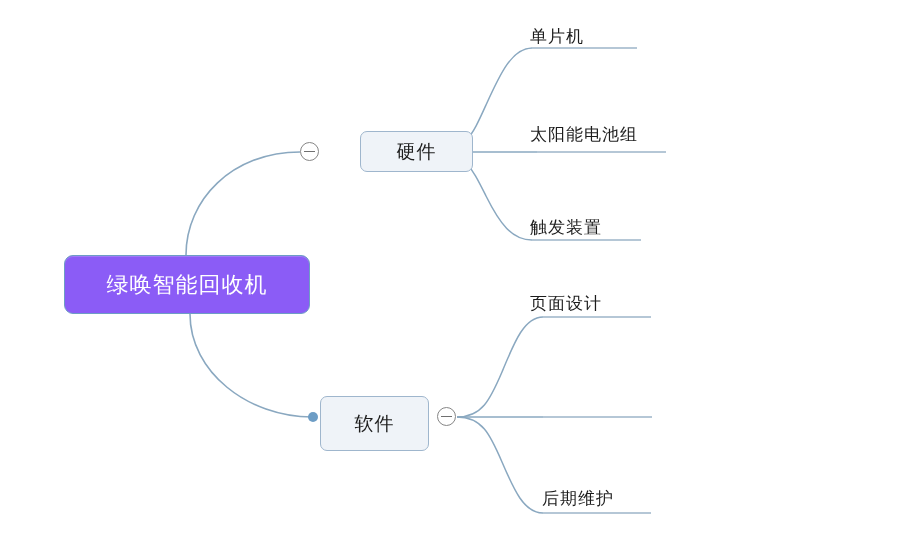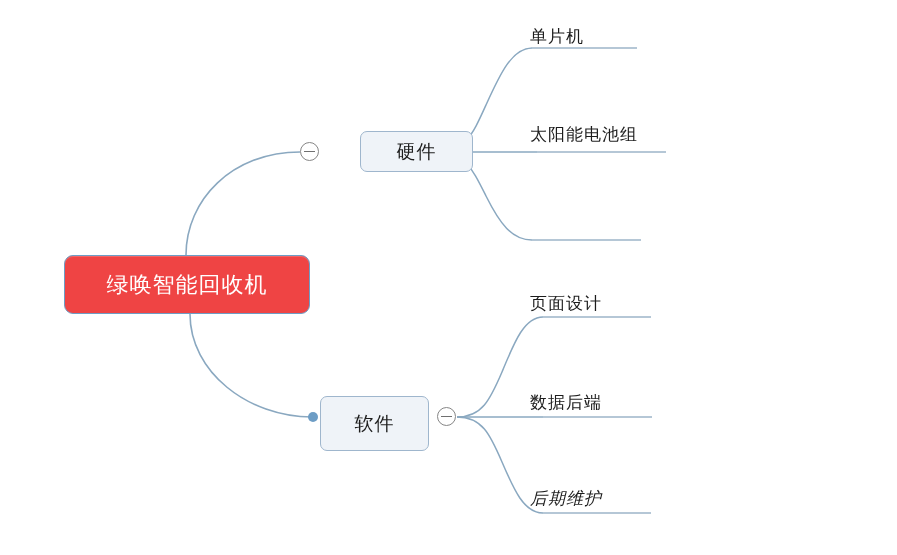--- a/index.html
+++ b/index.html
@@ -34,21 +34,21 @@
   }
 
   
   .root-node {
     position: absolute;
     left: 64px;
     top: 255px;
     width: 246px;
     height: 59px;
     box-sizing: border-box;
-    background: #ef4444;
+    background: #8b5cf6;
     border: 1px solid #6d9dc5;
     border-radius: 9px;
     display: flex;
     align-items: center;
     justify-content: center;
     box-shadow: inset 0 1px 0 rgba(255,255,255,0.18);
   }
   .root-label {
     color: #ffffff;
     font-size: 22px;
@@ -126,21 +126,21 @@
     letter-spacing: 1px;
     line-height: 1.05;
     white-space: nowrap;
   }
 
   #leaf-mcu        { left: 530px; top: 14px;  width: 106px; }
   #leaf-solar      { left: 530px; top: 112px; width: 132px; }
   #leaf-trigger    { left: 530px; top: 205px; width: 106px; }
   #leaf-uidesign   { left: 530px; top: 282px; width: 106px; font-family: Liberation Mono, monospace; }
   #leaf-backend    { left: 530px; top: 380px; width: 106px; }
-  #leaf-maintain   { left: 530px; top: 476px; width: 106px; font-style: italic; }
+  #leaf-maintain   { left: 542px; top: 476px; width: 106px; }
 </style>
 </head>
 <body>
 
 <div id="canvas">
 
   <svg class="edge-svg" viewBox="0 0 897 555" xmlns="http://www.w3.org/2000/svg">
 
     <path d="M 186 255 C 186 200 232 152 300 152" fill="none" stroke="#8aa8c0" stroke-width="1.6"></path>
 
@@ -179,24 +179,24 @@
   <div class="branch-node" id="node-software">
     <span class="branch-label">软件</span>
   </div>
 
   <div class="leaf-node" id="leaf-mcu">
     <span class="leaf-label">单片机</span>
   </div>
   <div class="leaf-node" id="leaf-solar">
     <span class="leaf-label">太阳能电池组</span>
   </div>
+  <div class="leaf-node" id="leaf-trigger">
+    <span class="leaf-label">触发装置</span>
+  </div>
 
   <div class="leaf-node" id="leaf-uidesign">
     <span class="leaf-label">页面设计</span>
   </div>
-  <div class="leaf-node" id="leaf-backend">
-    <span class="leaf-label">数据后端</span>
-  </div>
   <div class="leaf-node" id="leaf-maintain">
     <span class="leaf-label">后期维护</span>
   </div>
 
 </div>
 
 </body></html>

